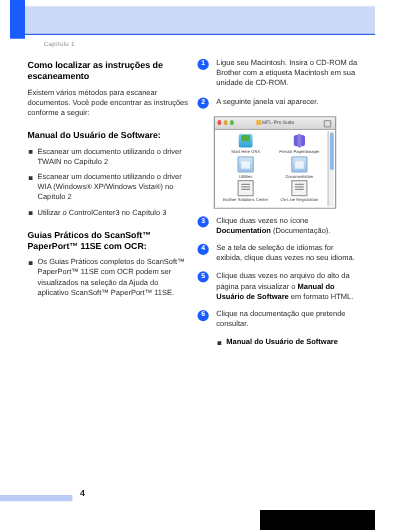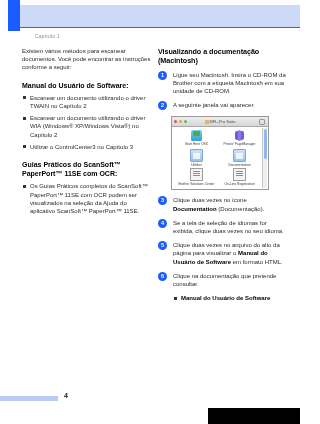--- a/index.html
+++ b/index.html
@@ -320,20 +320,21 @@
 <div class="page">
 
   <div class="header-band"></div>
   <div class="header-rule"></div>
   <div class="tab-block"></div>
 
   <div class="chapter-label">Capítulo 1</div>
 
   <div class="col col-left">
 
+    <h2 class="sect">Como localizar as instruções de escaneamento</h2>
 
     <p class="body">Existem vários métodos para escanear documentos. Você pode encontrar as instruções conforme a seguir:</p>
 
     <h3 class="sub">Manual do Usuário de Software:</h3>
 
     <ul class="sq">
       <li>Escanear um documento utilizando o driver TWAIN no Capítulo 2</li>
       <li>Escanear um documento utilizando o driver WIA (Windows® XP/Windows Vista®) no Capítulo 2</li>
       <li>Utilizar o ControlCenter3 no Capítulo 3</li>
     </ul>
@@ -341,21 +342,20 @@
     <h3 class="sub">Guias Práticos do ScanSoft™ PaperPort™ 11SE com OCR:</h3>
 
     <ul class="sq">
       <li>Os Guias Práticos completos do ScanSoft™ PaperPort™ 11SE com OCR podem ser visualizados na seleção da Ajuda do aplicativo ScanSoft™ PaperPort™ 11SE.</li>
     </ul>
 
   </div>
 
   <div class="col col-right">
 
-    <h2 class="sect">Visualizando a documentação (Macintosh)</h2>
 
     <ol class="steps">
 
       <li>
         <span class="step-badge">1</span>
         <span>Ligue seu Macintosh. Insira o CD-ROM da Brother com a etiqueta Macintosh em sua unidade de CD-ROM.</span>
       </li>
 
       <li>
         <span class="step-badge">2</span>

